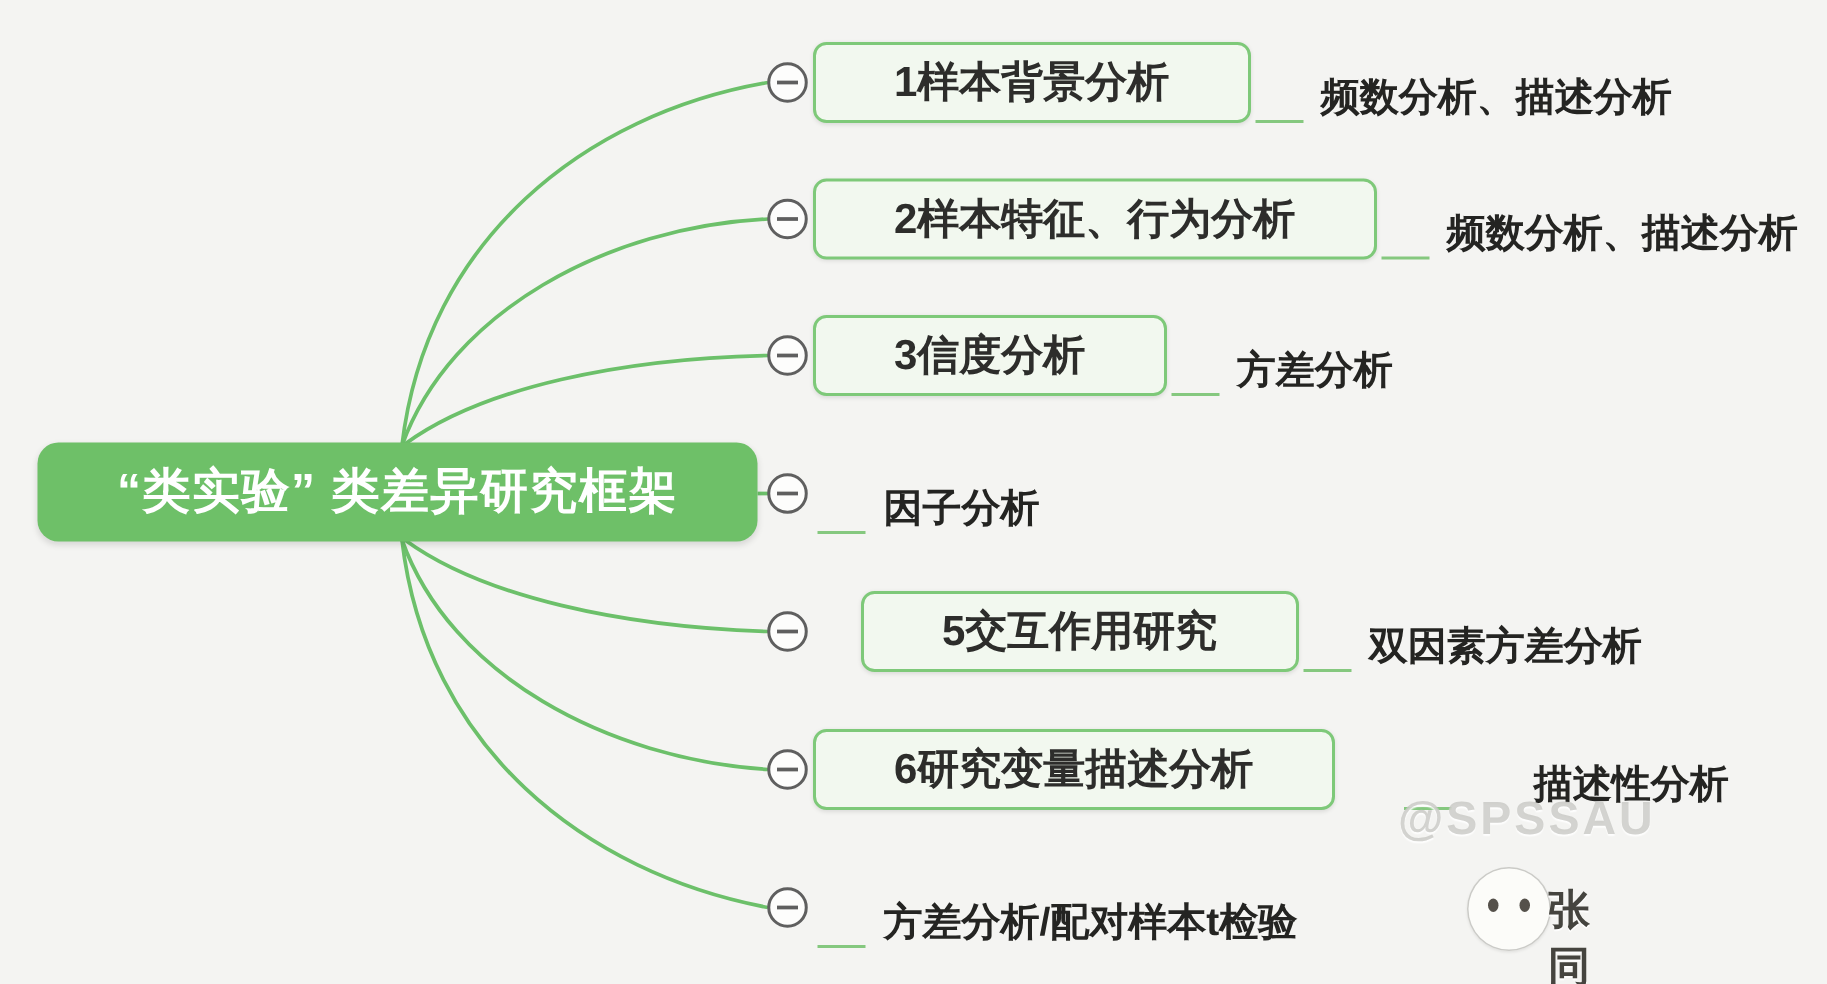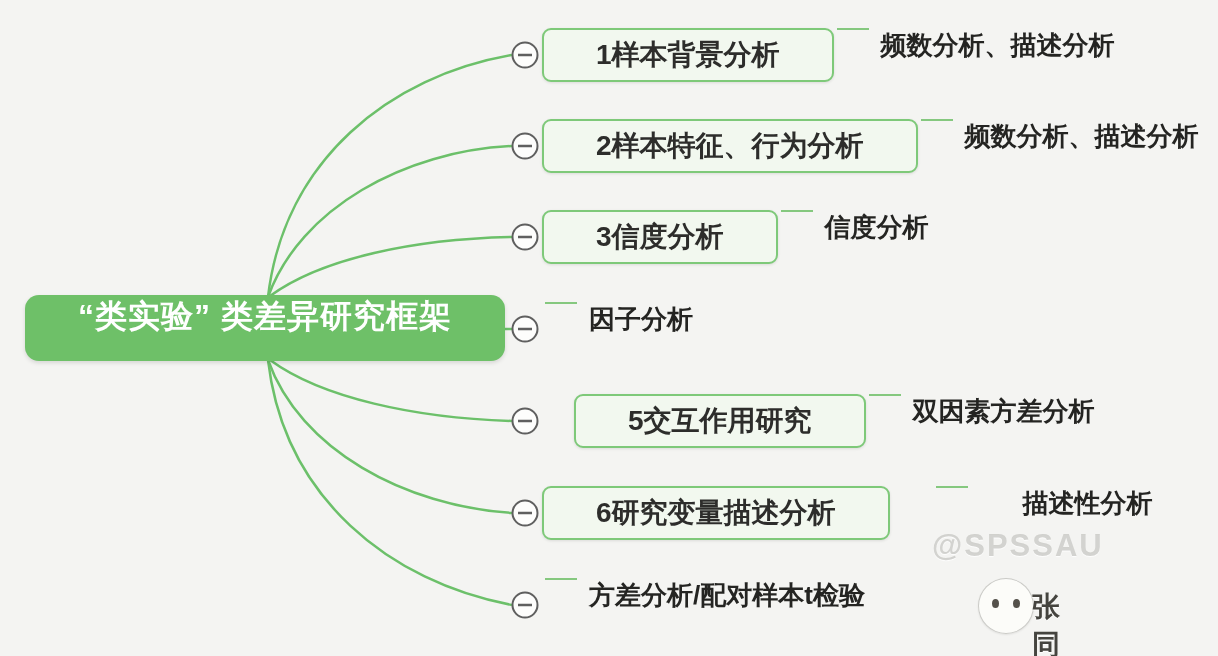--- a/index.html
+++ b/index.html
@@ -17,36 +17,36 @@
     width: 1218px; height: 656px;
     pointer-events: none;
   }
   .central-node {
     position: absolute;
     left: 25px; top: 295px;
     width: 480px; height: 66px;
     background: #6ec068;
     border-radius: 14px;
     display: flex;
-    align-items: flex-start;
+    align-items: center;
     justify-content: center;
     color: #ffffff;
     font-size: 32px;
     font-weight: bold;
     letter-spacing: 1px;
     box-shadow: 0 2px 4px rgba(0,0,0,0.12);
     white-space: nowrap;
     z-index: 2;
   }
   .branch {
     position: absolute;
     left: 542px;
     height: 54px;
     display: flex;
-    align-items: flex-start;
+    align-items: flex-end;
     z-index: 2;
     white-space: nowrap;
   }
   .topic-box {
     height: 54px;
     box-sizing: border-box;
     padding: 0 52px;
     display: flex;
     align-items: center;
     justify-content: center;
@@ -175,21 +175,21 @@
     </div>
     <div class="stub"></div>
     <div class="sub-label">频数分析、描述分析</div>
   </div>
 
   <div class="branch" style="top:210px;">
     <div class="topic-box">
       <span>3信度分析</span>
     </div>
     <div class="stub"></div>
-    <div class="sub-label">信度分析</div>
+    <div class="sub-label">方差分析</div>
   </div>
 
   <div class="branch" style="top:302px;">
     <div class="stub"></div>
     <div class="sub-label">因子分析</div>
   </div>
 
   <div class="branch" style="top:394px;padding-left:32px;">
     <div class="topic-box">
       <span>5交互作用研究</span>

